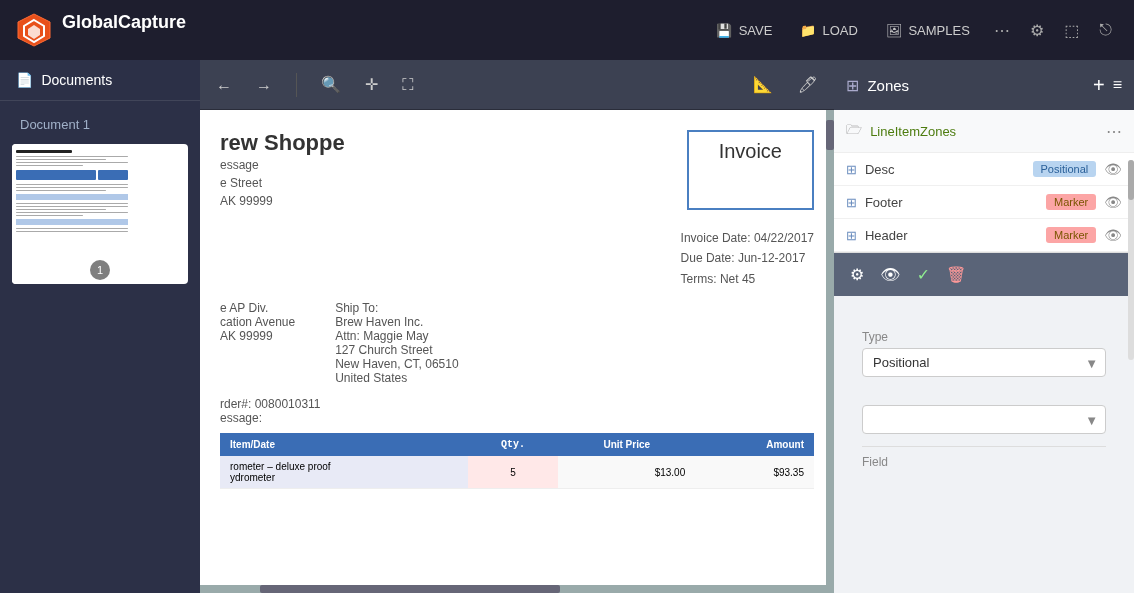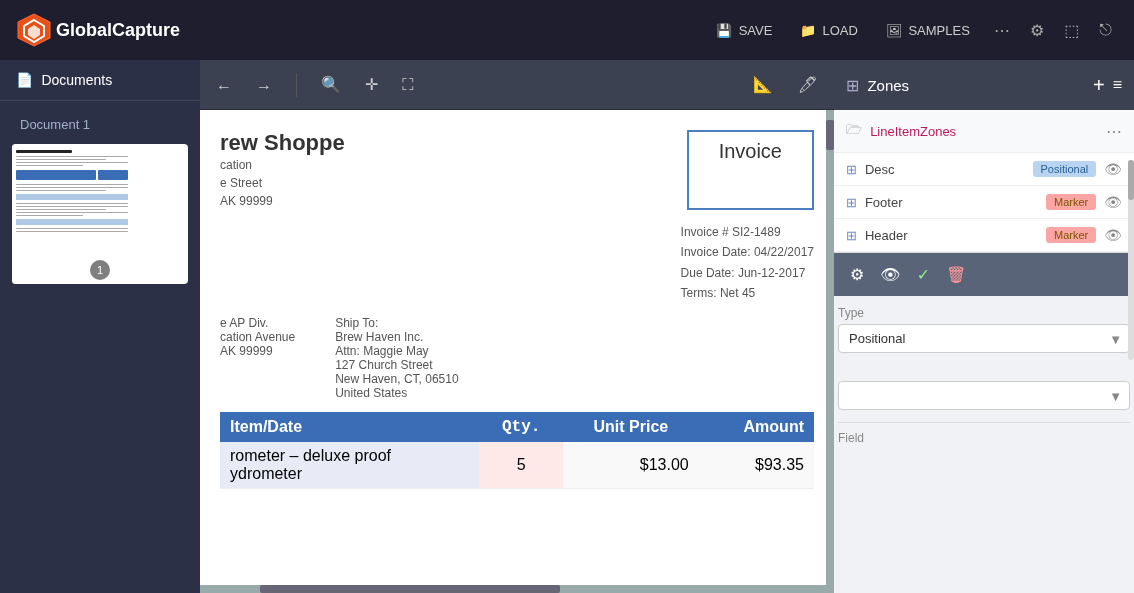--- a/index.html
+++ b/index.html
@@ -9,22 +9,22 @@
     .top-nav {
       background: #1e1e2e;
       height: 60px;
       display: flex;
       align-items: center;
       padding: 0 16px;
       gap: 20px;
     }
     .logo-area {
       display: flex;
-      align-items: center;
-      gap: 4px;
+      align-items: flex-start;
+      gap: 10px;
       flex: 1;
     }
     .logo-icon {
       width: 36px;
       height: 36px;
     }
     .app-title {
       color: white;
       font-size: 18px;
       font-weight: 600;
@@ -171,21 +171,21 @@
       padding: 20px;
       height: 100%;
       overflow: hidden;
       position: relative;
     }
 
     
     .invoice-header-row {
       display: flex;
       justify-content: space-between;
-      margin-bottom: 12px;
+      margin-bottom: 18px;
       gap: 30px;
     }
     .company-name {
       font-size: 22px;
       font-weight: bold;
       color: #333;
     }
     .invoice-box {
       border: 2px solid #4a7fc1;
       padding: 8px 30px;
@@ -197,21 +197,21 @@
     .ship-row {
       display: flex;
       gap: 40px;
       margin: 12px 0;
       font-size: 12px;
     }
     .order-row { font-size: 12px; color: #555; margin-bottom: 8px; }
     .invoice-table {
       width: 100%;
       border-collapse: collapse;
-      font-size: 16px;
+      font-size: 10px;
     }
     .invoice-table thead tr {
       background: #3a6db5;
       color: white;
     }
     .invoice-table th {
       padding: 6px 10px;
       text-align: left;
     }
     .invoice-table tbody tr td {
@@ -266,21 +266,21 @@
       align-items: center;
       padding: 10px 12px;
       background: #f8f9fa;
       border-bottom: 1px solid #eee;
       gap: 8px;
     }
     .zone-group-name {
       flex: 1;
       font-size: 13px;
       font-weight: 500;
-      color: #be185d;
+      color: #4d7c0f;
     }
     .zone-group-menu {
       background: none;
       border: none;
       color: #888;
       cursor: pointer;
       font-size: 16px;
     }
 
     .zone-item {
@@ -329,21 +329,21 @@
       color: white;
       cursor: pointer;
       font-size: 16px;
       padding: 4px;
       border-radius: 3px;
     }
     .sz-btn.check { color: #90ee90; }
     .sz-btn.trash { color: #ff9999; }
 
     .zone-properties {
-      padding: 4px;
+      padding: 28px;
       flex: 1;
       overflow-y: auto;
       background: #f0f2f5;
     }
     .prop-row {
       margin-bottom: 12px;
     }
     .prop-label {
       font-size: 12px;
       color: #888;
@@ -464,33 +464,32 @@
       <button class="toolbar-btn">🖊</button>
     </div>
 
     <div class="doc-content">
       <div class="doc-page">
 
         <div class="invoice-header-row">
           <div>
             <div class="company-name">rew Shoppe</div>
             <div class="company-address">
-              <div>cation</div>
+              <div>essage</div>
               <div>e Street</div>
               <div>AK 99999</div>
             </div>
           </div>
           <div class="invoice-box">
             <span>Invoice</span>
           </div>
         </div>
 
         <div style="display:flex; justify-content:flex-end; font-size:12px; color:#555; line-height:1.7;">
           <div>
-            <div>Invoice # SI2-1489</div>
             <div>Invoice Date: 04/22/2017</div>
             <div>Due Date: Jun-12-2017</div>
             <div>Terms: Net 45</div>
           </div>
         </div>
 
         <div class="ship-row">
           <div style="font-size:12px; color:#555;">
             <div>e AP Div.</div>
             <div>cation Avenue</div>
@@ -499,20 +498,24 @@
           <div style="font-size:12px; color:#555;">
             <div style="font-weight:normal;">Ship To:</div>
             <div>Brew Haven Inc.</div>
             <div>Attn: Maggie May</div>
             <div>127 Church Street</div>
             <div>New Haven, CT, 06510</div>
             <div>United States</div>
           </div>
         </div>
 
+        <div class="order-row">
+          <div>rder#: 0080010311</div>
+          <div>essage:</div>
+        </div>
 
         <table class="invoice-table">
           <thead>
             <tr>
               <th>Item/Date</th>
               <th style="text-align:center;font-family:Liberation Mono, monospace;">Qty.</th>
               <th style="text-align:center;">Unit Price</th>
               <th style="text-align:right;">Amount</th>
             </tr>
           </thead>

